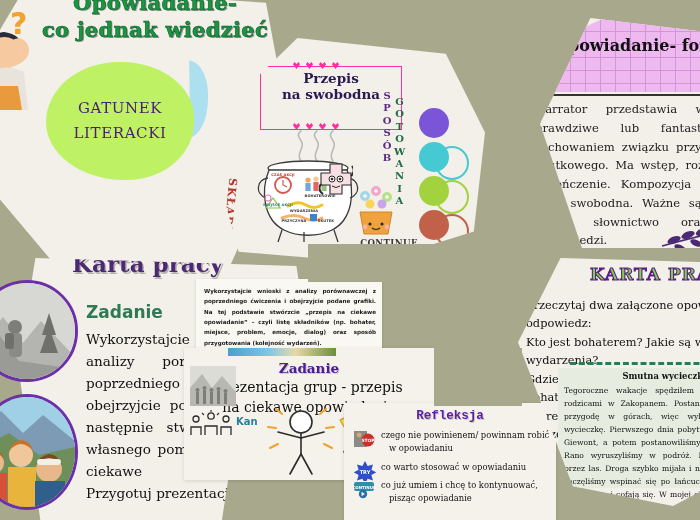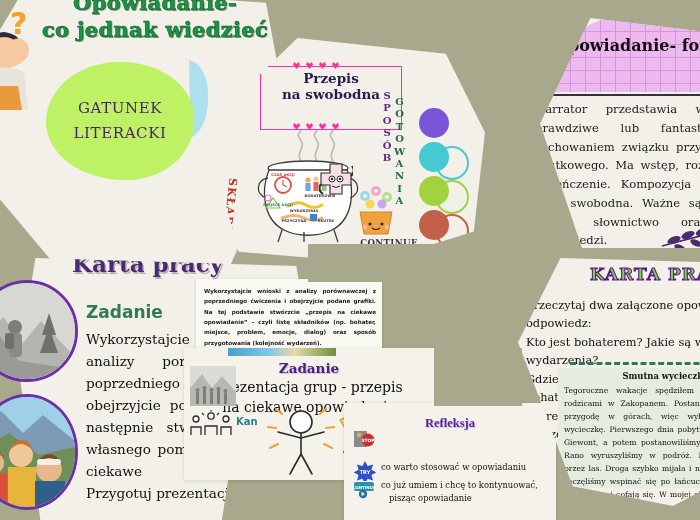--- a/index.html
+++ b/index.html
@@ -173,23 +173,22 @@
   .stickman{position:absolute;left:82px;top:56px;width:70px;height:72px;}
   .pour{position:absolute;left:154px;top:66px;width:58px;height:52px;}
 
   
   #card-reflection{
     left:344px;top:403px;width:212px;height:118px;background:#f5f2eb;
     box-shadow:0 1px 4px rgba(0,0,0,.13);
   }
   .refl-h{
     position:absolute;left:0;top:6px;width:212px;text-align:center;
-    font-family:Liberation Serif, serif;font-weight:bold;font-size:12.5px;color:#5b1ea8;
+    font-family:Liberation Mono, monospace;font-weight:bold;font-size:12.5px;color:#5b1ea8;
     text-shadow:1px 1px 0 rgba(0,0,0,.18);
-    margin-top:7px;
   }
   .refl-row{position:absolute;left:10px;display:flex;gap:5px;align-items:flex-start;width:198px;}
   .refl-row .txt{font-family:"DejaVu Serif",serif;font-size:8.4px;line-height:1.5;color:#111;}
   .ric{width:22px;height:20px;flex:0 0 22px;position:relative;}
 
   
   #card-pracy{
     left:518px;top:258px;width:250px;height:248px;
     clip-path:polygon(17% 0%, 86% 2%, 100% 38%, 96% 82%, 62% 100%, 22% 92%, 0% 34%);
   }
@@ -504,20 +503,24 @@
 
     <div class="refl-row" style="top:26px;">
       <span class="ric">
         <svg viewBox="0 0 22 20" width="22" height="20">
           <rect x="0" y="2" width="13" height="16" fill="#8a8a86"></rect>
           <circle cx="5" cy="6" r="2.4" fill="#d8a878"></circle>
           <circle cx="14" cy="11" r="6.4" fill="#cc2d2d"></circle>
           <text x="14" y="13" text-anchor="middle" font-size="4.4" fill="#fff" font-family="DejaVu Sans, sans-serif" font-weight="bold">STOP</text>
         </svg>
       </span>
+      <span class="txt">
+        <span>czego nie powinienem/ powinnam robić</span><br>
+        <span style="padding-left:8px;display:inline-block">w opowiadaniu</span>
+      </span>
     </div>
 
     <div class="refl-row" style="top:58px;">
       <span class="ric">
         <svg viewBox="0 0 22 20" width="22" height="20">
           <path d="M11 0 l2.6 5 5.4-1.6 -1.6 5.4 5 2.6 -5 2.6 1.6 5.4 -5.4-1.6 -2.6 5 -2.6-5 -5.4 1.6 1.6-5.4 -5-2.6 5-2.6 -1.6-5.4 5.4 1.6Z" fill="#2f4fc9"></path>
           <text x="11" y="13" text-anchor="middle" font-size="5" fill="#fff" font-family="DejaVu Sans, sans-serif" font-weight="bold">TRY</text>
         </svg>
       </span>
       <span class="txt">co warto stosować w opowiadaniu</span>

